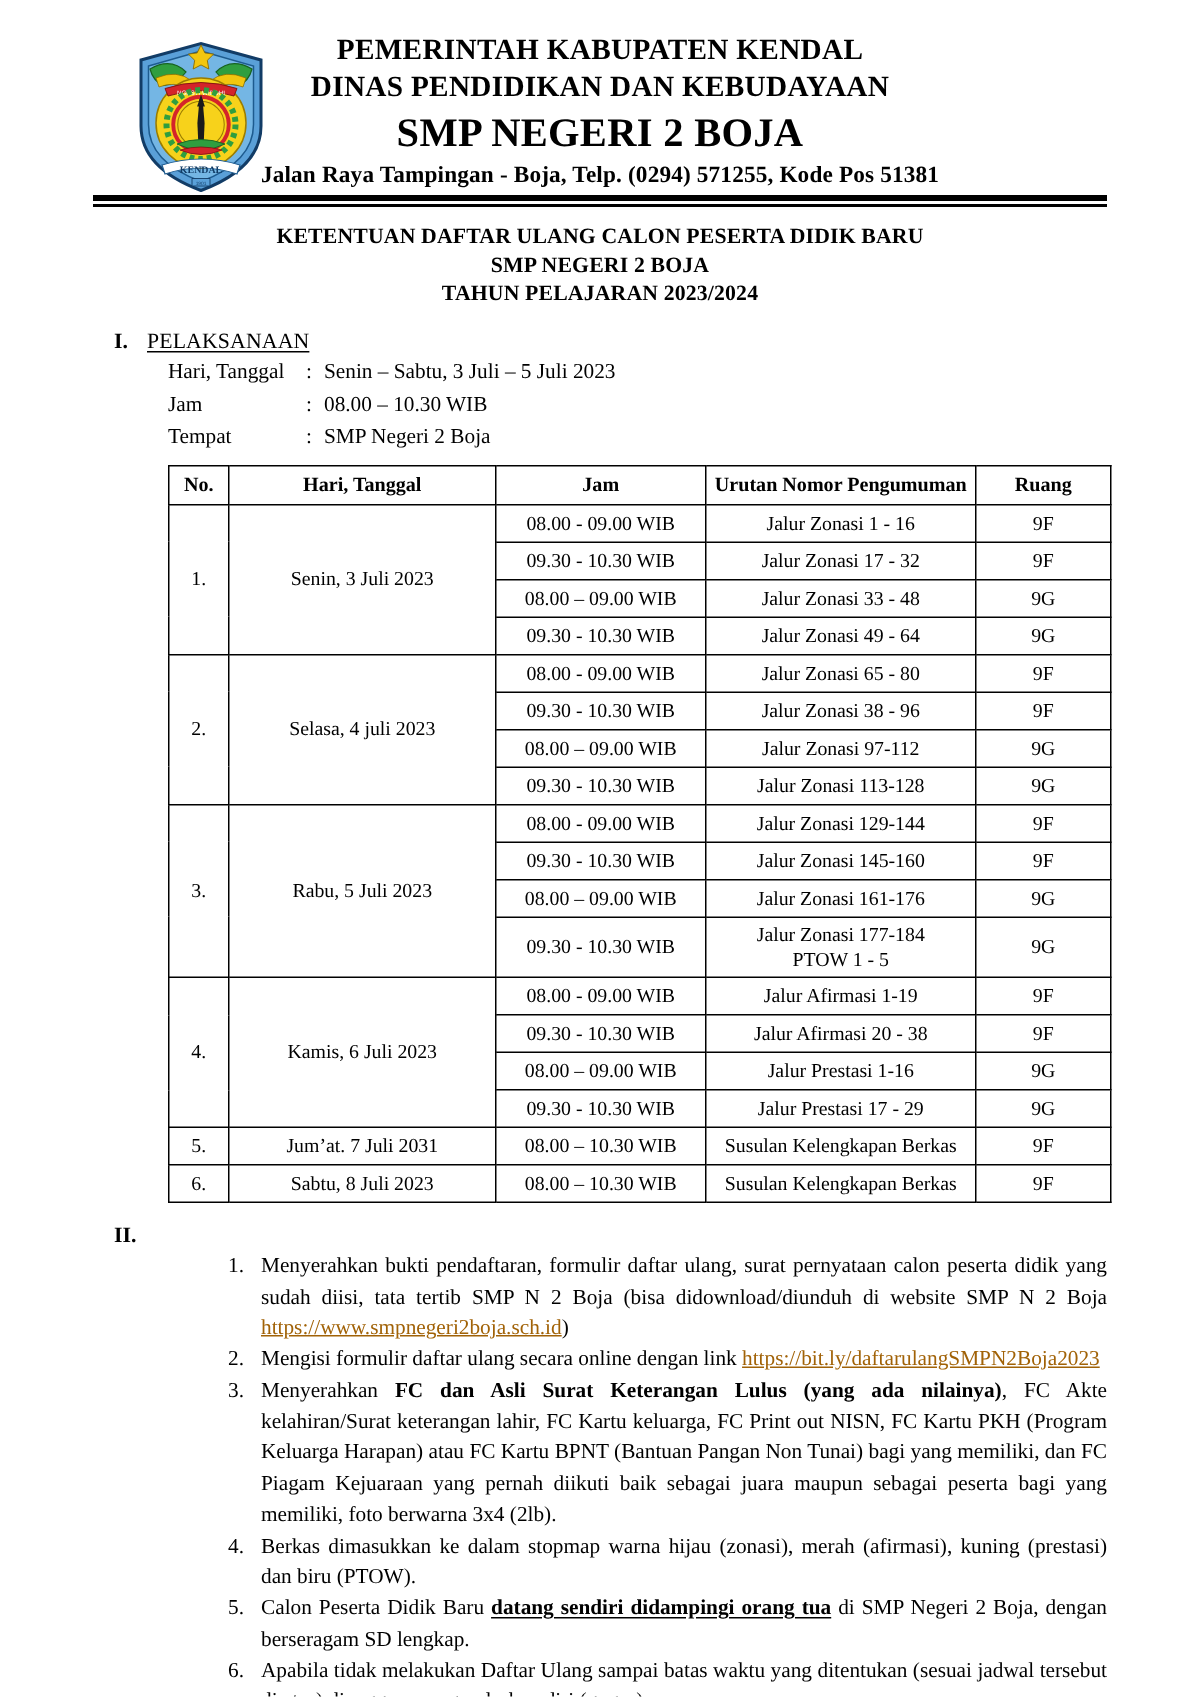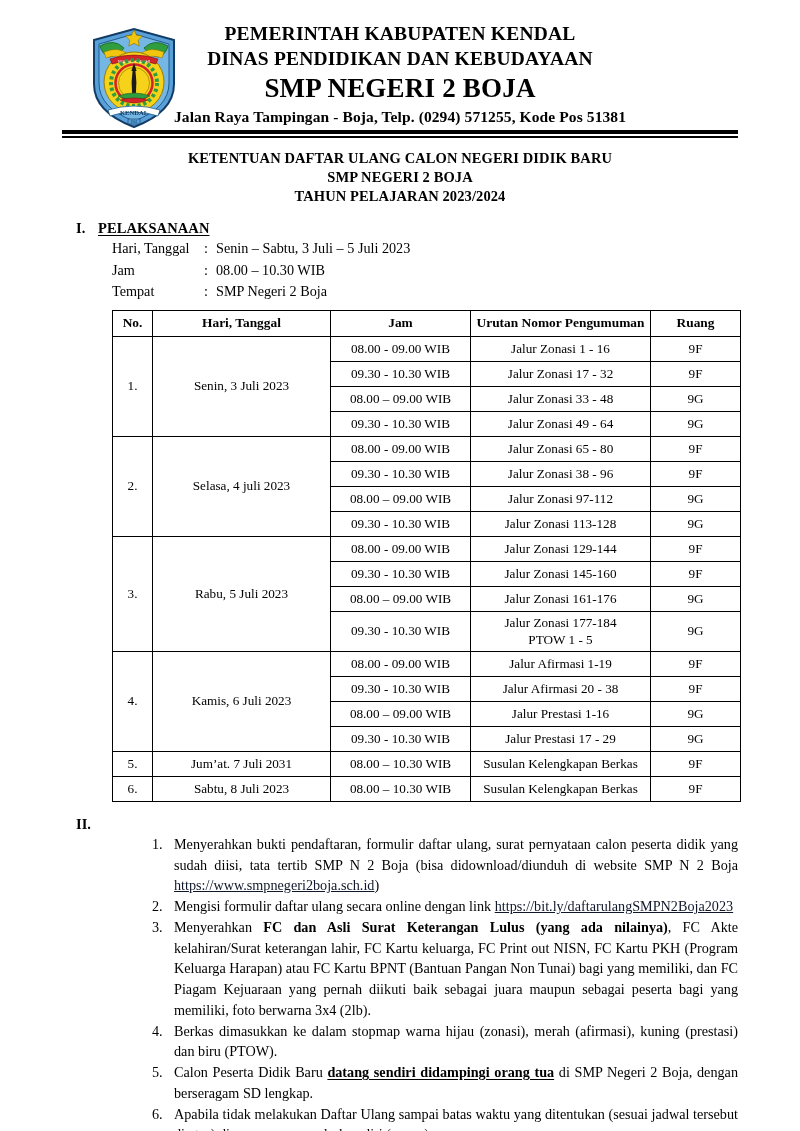--- a/index.html
+++ b/index.html
@@ -92,21 +92,21 @@
     width: 36px;
     flex: 0 0 36px;
     font-size: 14.5px;
     font-weight: bold;
     text-align: left;
     padding-left: 14px;
     box-sizing: border-box;
   }
   .sec-title {
     font-size: 14.5px;
-    font-weight: bold;
+    font-weight: normal;
     text-decoration: underline;
     text-underline-offset: 2px;
     letter-spacing: .1px;
   }
 
   
   .kv-block {
     margin-left: 50px;
     margin-top: 1px;
   }
@@ -173,21 +173,21 @@
     content: counter(li) ".";
     position: absolute;
     left: 8px;
     top: 0;
     width: 18px;
     text-align: left;
   }
   .b { font-weight: bold; }
   .bu { font-weight: bold; text-decoration: underline; text-underline-offset: 2px;}
   a.link, .link {
-    color: #0f172a;
+    color: #a16207;
     text-decoration: underline;
     text-underline-offset: 1px;
   }
 </style>
 </head>
 <body>
 
 <div class="page">
 
   <div class="letterhead">
@@ -230,21 +230,21 @@
     <div class="lh-line3">SMP NEGERI 2 BOJA</div>
     <div class="lh-line4">Jalan  Raya  Tampingan - Boja, Telp. (0294) 571255, Kode Pos 51381</div>
   </div>
 
   <div class="rule-wrap">
     <div class="rule-thick"></div>
     <div class="rule-thin"></div>
   </div>
 
   <div class="doc-title">
-    <div>KETENTUAN DAFTAR ULANG CALON NEGERI DIDIK BARU</div>
+    <div>KETENTUAN DAFTAR ULANG CALON PESERTA DIDIK BARU</div>
     <div>SMP NEGERI 2 BOJA</div>
     <div>TAHUN PELAJARAN 2023/2024</div>
   </div>
 
   <div class="content">
 
     <div class="section">
       <div class="section-head">
         <div class="sec-num">I.</div>
         <div class="sec-title">PELAKSANAAN</div>

